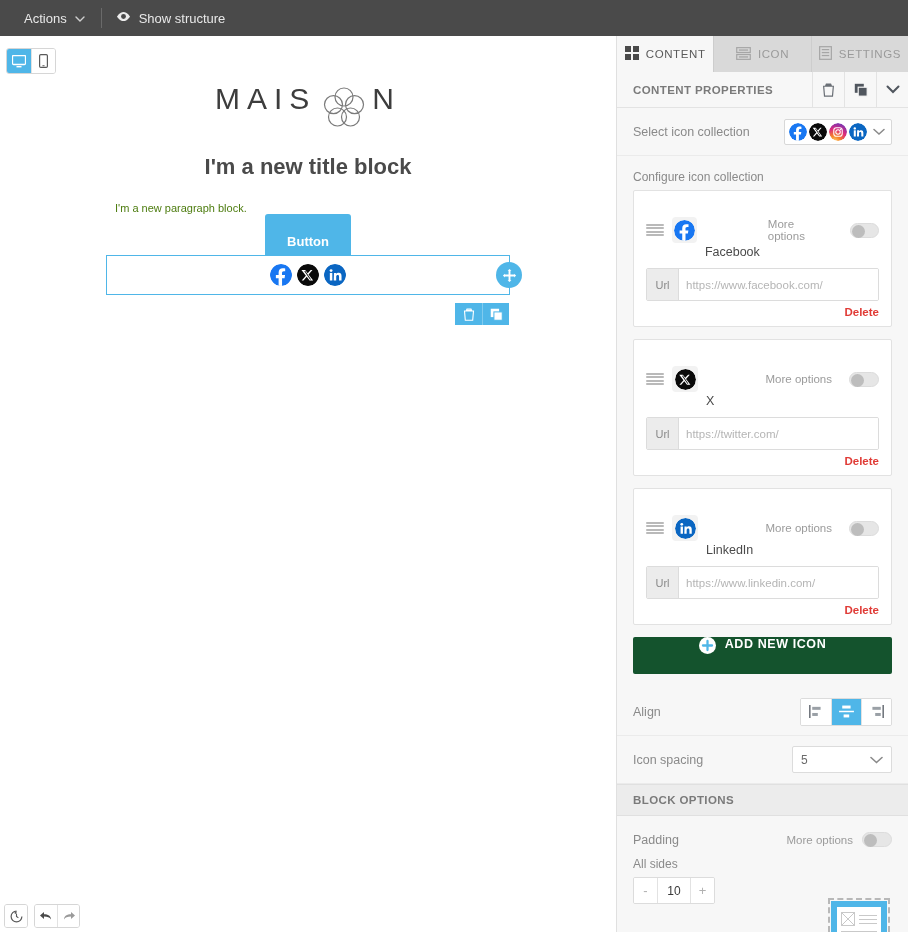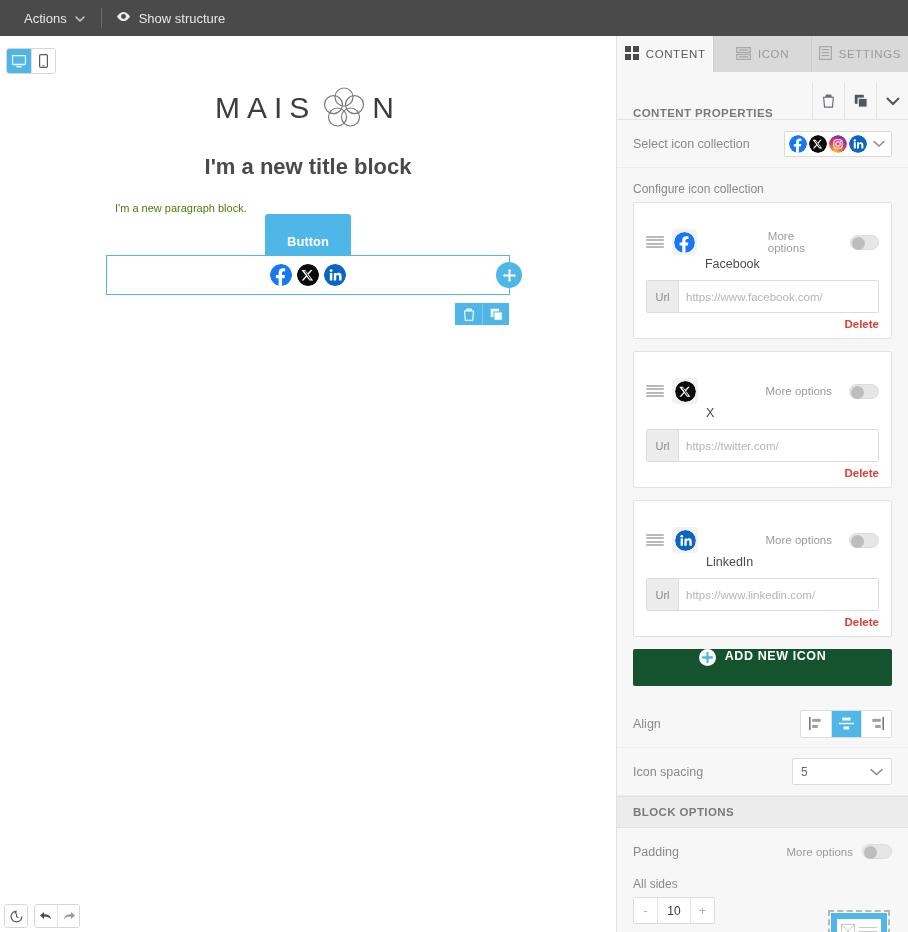--- a/index.html
+++ b/index.html
@@ -39,21 +39,21 @@
   }
   .devtoggle .db{
     width:24px;height:24px; display:flex;align-items:center;justify-content:center;
     cursor:pointer; background:#fff;
   }
   .devtoggle .db.active{ background:#4fb6e8; }
   .devtoggle .db + .db{ border-left:1px solid #e2e2e2; }
 
   
   .logo-wrap{ position:absolute; left:0; top:46px; width:616px; text-align:center;}
-  .logo{ display:inline-flex; align-items:center; justify-content:center;
+  .logo{ display:inline-flex; align-items:flex-start; justify-content:center;
     font-size:30px; letter-spacing:7px; color:#3d3d3d; font-weight:400;
     font-family:"Liberation Sans", sans-serif;}
   .logo .flower{ display:inline-block; width:52px; height:52px; position:relative;
      margin:0 2px; vertical-align:middle;}
 
   .title-block{ position:absolute; left:0; top:118px; width:616px; text-align:center;
     font-size:22px; font-weight:bold; color:#4a4a4a; }
   .para-block{ position:absolute; left:115px; top:166px; width:400px;
     font-size:11px; color:#4d7c0f; }
   .btn-wrap{ position:absolute; left:0; top:178px; width:616px; text-align:center;}
@@ -96,22 +96,22 @@
     background:#f7f7f7; border-left:1px solid #e0e0e0; overflow:hidden;
   }
   .tabs{ display:flex; height:36px; background:#d9d9d9; }
   .tab{ flex:1; display:flex; align-items:center; justify-content:center; gap:7px;
     font-size:11.5px; letter-spacing:.6px; color:#9a9a9a; cursor:pointer;
     background:#d9d9d9; height:36px;}
   .tab.active{ background:#f7f7f7; color:#5a5a5a; }
   .tab + .tab{ border-left:1px solid #cdcdcd; }
 
   .prop-hdr{
-    height:48px; background:#f7f7f7; border-bottom:1px solid #e3e3e3;
-    display:flex; align-items:flex-end; padding-left:16px;
+    height:36px; background:#f7f7f7; border-bottom:1px solid #e3e3e3;
+    display:flex; align-items:center; padding-left:16px;
   }
   .prop-hdr .t{ flex:1; font-size:11.5px; font-weight:bold; color:#7a7a7a; letter-spacing:.4px;}
   .ph-btn{ width:32px;height:36px; display:flex;align-items:center;justify-content:center;
     cursor:pointer; border-left:1px solid #e3e3e3;}
 
   .row{ display:flex; align-items:center; padding:0 16px; min-height:48px;
     border-bottom:1px solid #ebebeb; }
   .row .lbl{ flex:1; font-size:12.5px; color:#8a8a8a;}
 
   .coll-select{
@@ -175,21 +175,21 @@
     height:32px; background:#ececec; border-top:1px solid #e0e0e0;
     border-bottom:1px solid #e0e0e0; display:flex; align-items:center;
     padding-left:16px; font-size:11.5px; font-weight:bold; color:#7a7a7a; letter-spacing:.4px;
   }
 
   .padding-area{ position:relative; padding:16px; border-bottom:1px solid #ebebeb;
     height:148px;}
   .pa-top{ display:flex; align-items:center; }
   .pa-top .lbl{ flex:1; font-size:12.5px; color:#8a8a8a;}
   .pa-top .mo{ font-size:11.5px; color:#9b9b9b;}
-  .all-sides{ margin-top:18px; font-size:12px; color:#8a8a8a;}
+  .all-sides{ margin-top:10px; font-size:12px; color:#8a8a8a;}
   .stepper{ display:flex; margin-top:6px; border:1px solid #dcdcdc; border-radius:2px;
      overflow:hidden; width:82px; background:#fff;}
   .stepper .sb{ width:23px;height:25px; display:flex;align-items:center;justify-content:center;
     font-size:13px; color:#b0b0b0; cursor:pointer; background:#fff;}
   .stepper .sv{ flex:1; display:flex;align-items:center;justify-content:center;
     font-size:12px; color:#3a3a3a; border-left:1px solid #e2e2e2;
     border-right:1px solid #e2e2e2;}
   .pad-preview{
     position:absolute; right:18px; top:82px; width:62px;height:62px;
     border:2px dashed #b8b8b8; padding:1px;

